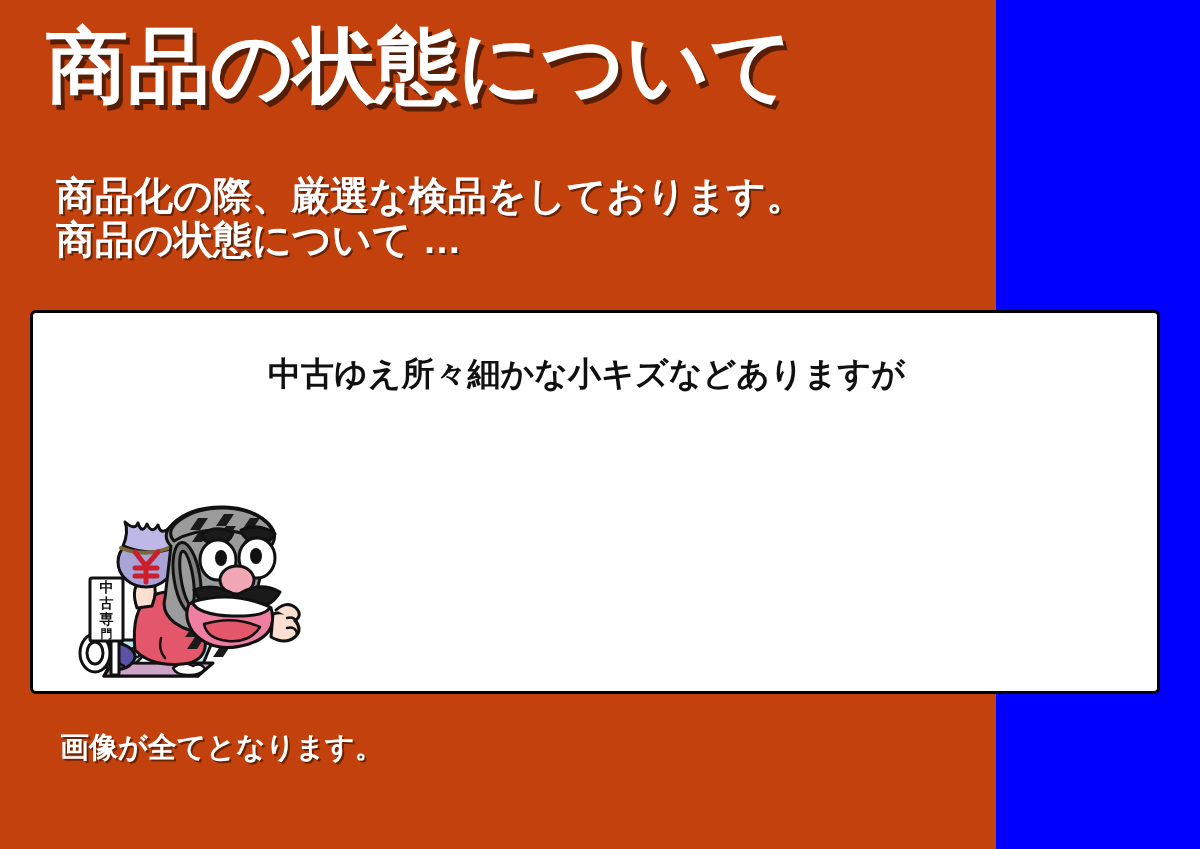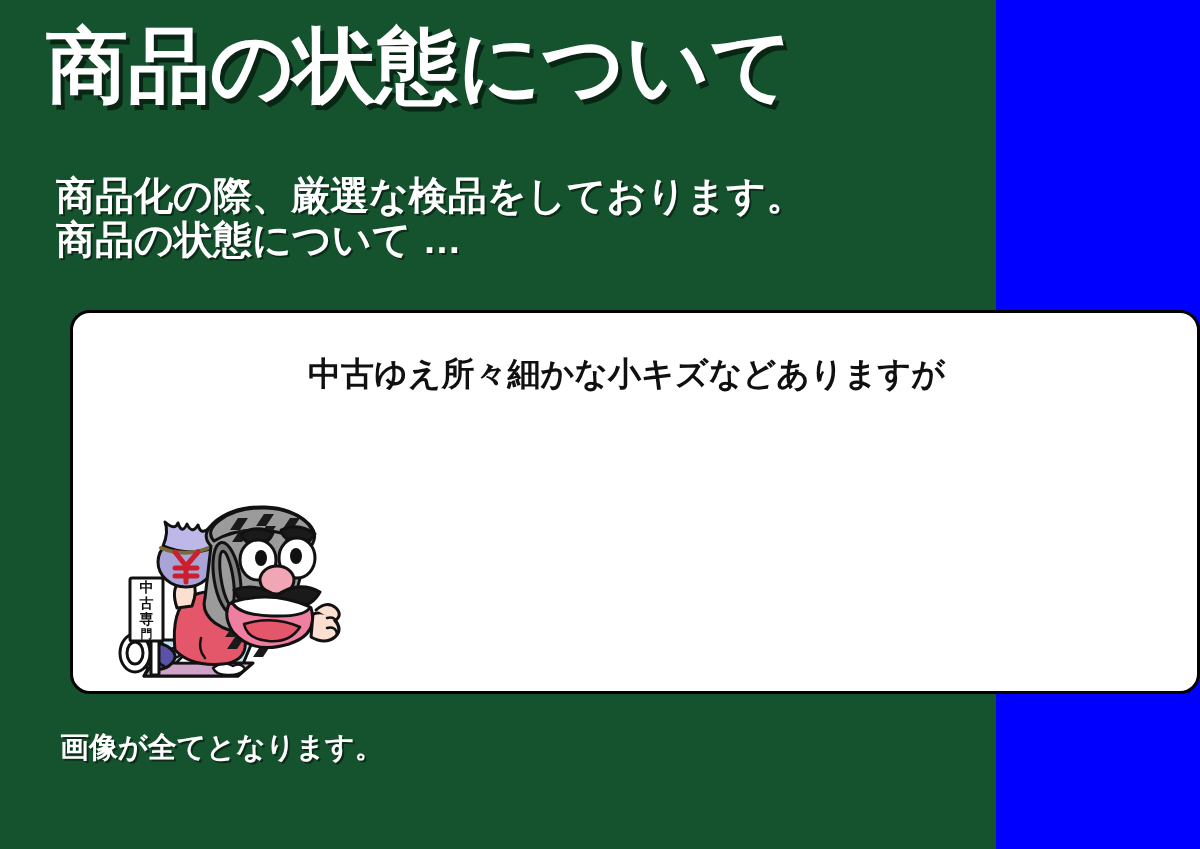--- a/index.html
+++ b/index.html
@@ -12,21 +12,21 @@
     width: 1200px;
     height: 849px;
     overflow: hidden;
     font-family: "Liberation Sans", "DejaVu Sans", sans-serif;
   }
 
   #page {
     position: relative;
     width: 996px;
     height: 849px;
-    background: #14532d;
+    background: #c2410c;
     box-sizing: border-box;
   }
 
   
   .title {
     position: absolute;
     left: 46px;
     top: 14px;
     width: 1100px;
     font-size: 82px;
@@ -55,24 +55,23 @@
 
   
   .card {
     position: absolute;
     left: 30px;
     top: 310px;
     width: 1130px;
     height: 384px;
     background: #ffffff;
     border: 3px solid #000000;
-    border-radius: 20px;
+    border-radius: 6px;
     box-sizing: border-box;
     overflow: hidden;
-    margin-left: 40px;
   }
 
   .card-text {
     position: absolute;
     left: 235px;
     top: 35px;
     width: 860px;
     font-size: 33px;
     line-height: 52px;
     font-weight: 700;

